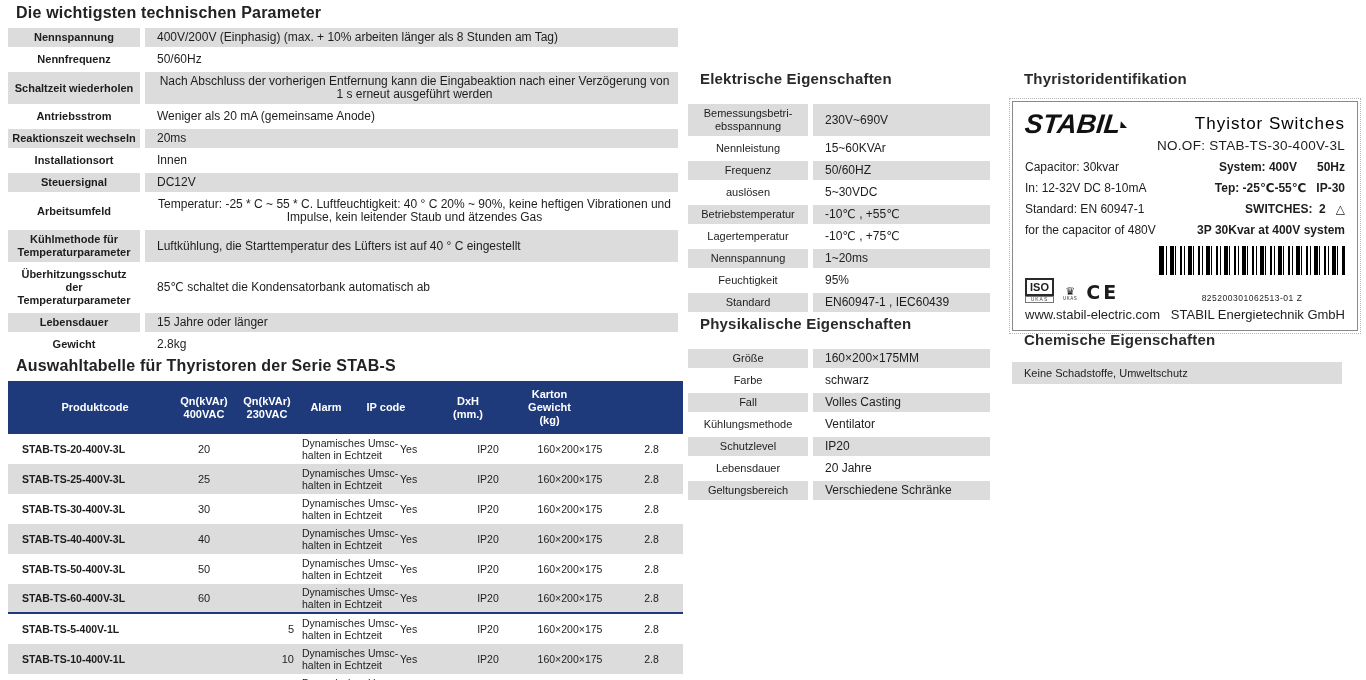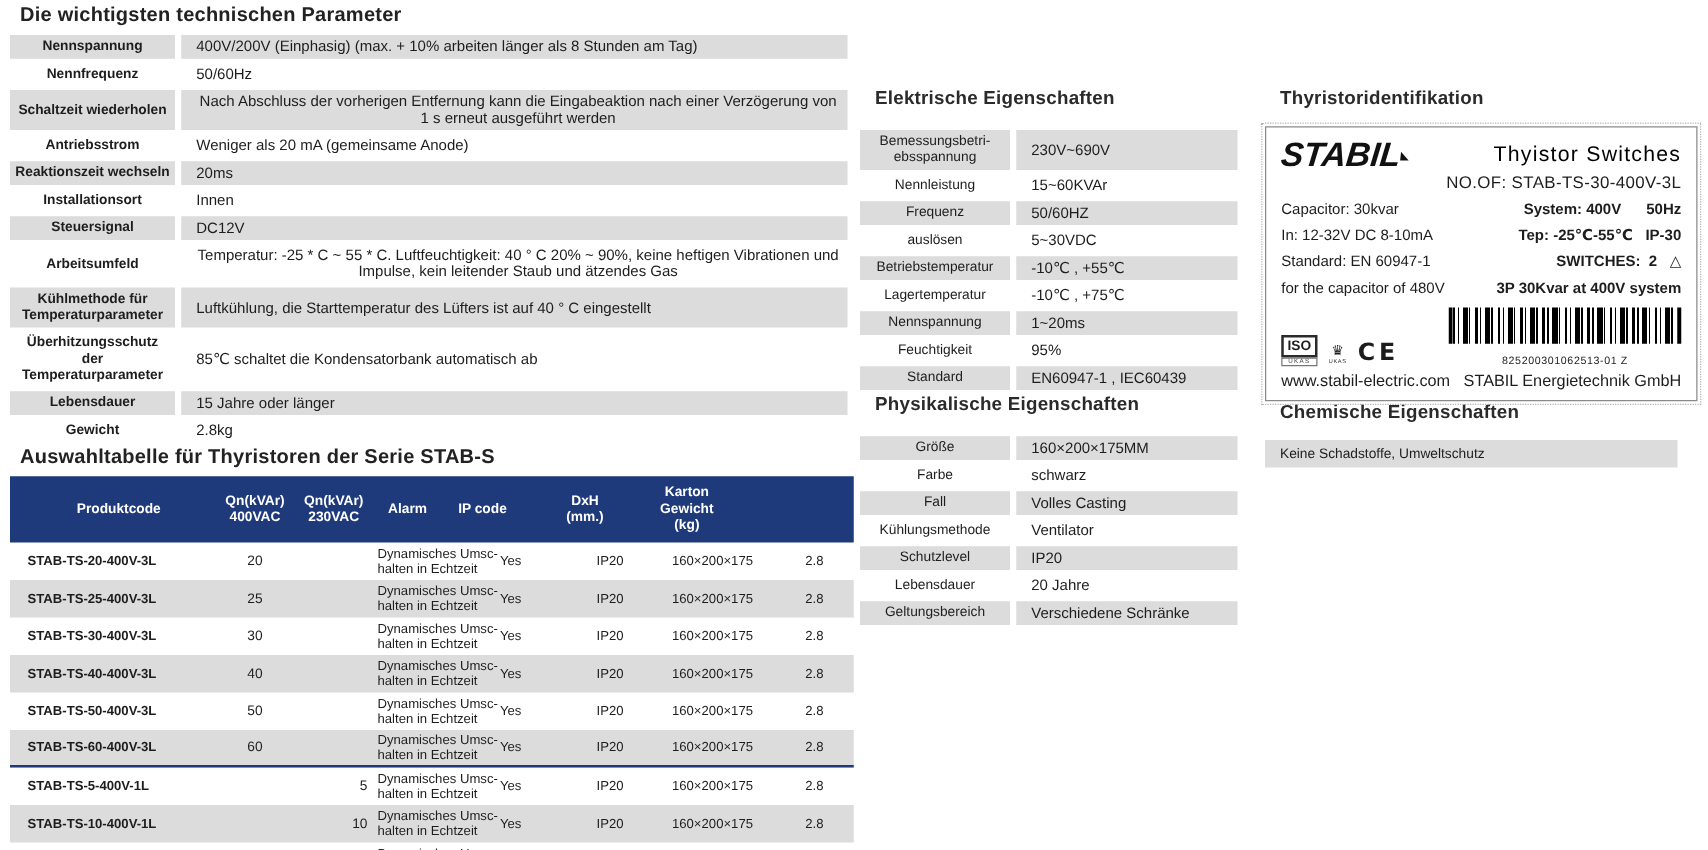--- a/index.html
+++ b/index.html
@@ -91,21 +91,21 @@
   .ukas-crown { font-size:11px; }
   .ukas-sub { font-size:4.5px; letter-spacing:.5px; color:#333; }
   .ce-mark { font-family:"DejaVu Sans", sans-serif; font-size:19px; font-weight:700; letter-spacing:3px; color:#1c1c1c; }
   .barcode-wrap { width:186px; text-align:center; }
   .barcode {
     height:29px; border-left:3px solid #000; border-right:3px solid #000;
     background:repeating-linear-gradient(90deg,
       #000 0 2px, #fff 2px 4px, #000 4px 5px, #fff 5px 8px,
       #000 8px 12px, #fff 12px 13px, #000 13px 14px, #fff 14px 18px);
   }
-  .barcode-num { font-size:8.5px; letter-spacing:.5px; margin-top:8px; }
+  .barcode-num { font-size:8.5px; letter-spacing:.5px; margin-top:18px; }
   .lc-bottom { display:flex; justify-content:space-between; margin-top:4px; font-size:13px; }
 
   
   .chem-h2 { margin-top:40px; }
   .chem-row {
     margin-top:14px; width:330px; background:#dcdcdc;
     font-size:11px; padding:5px 6px 5px 12px;
   }
 </style>
 </head>

